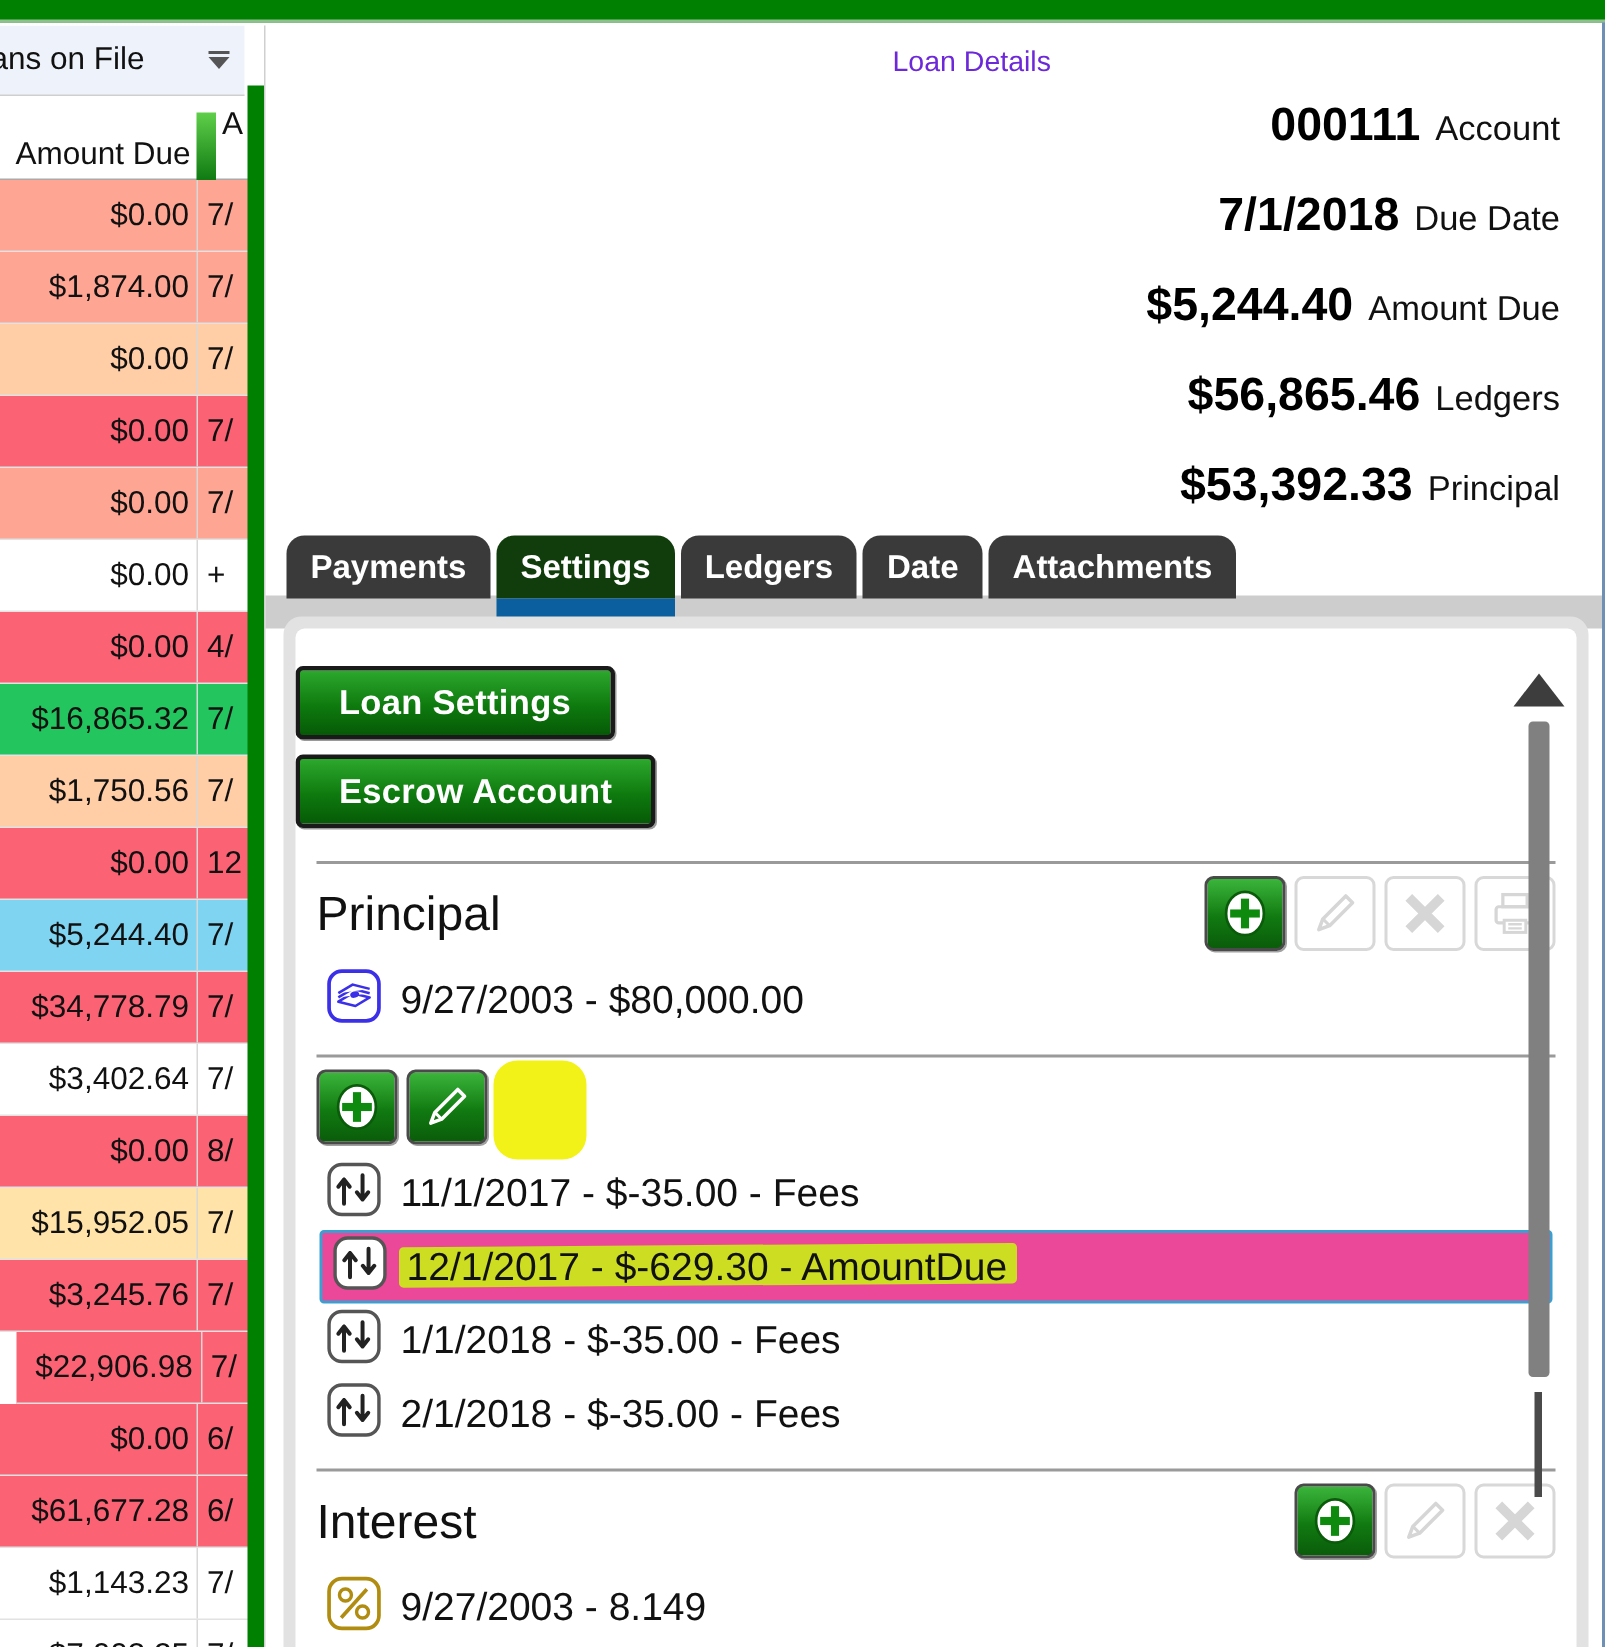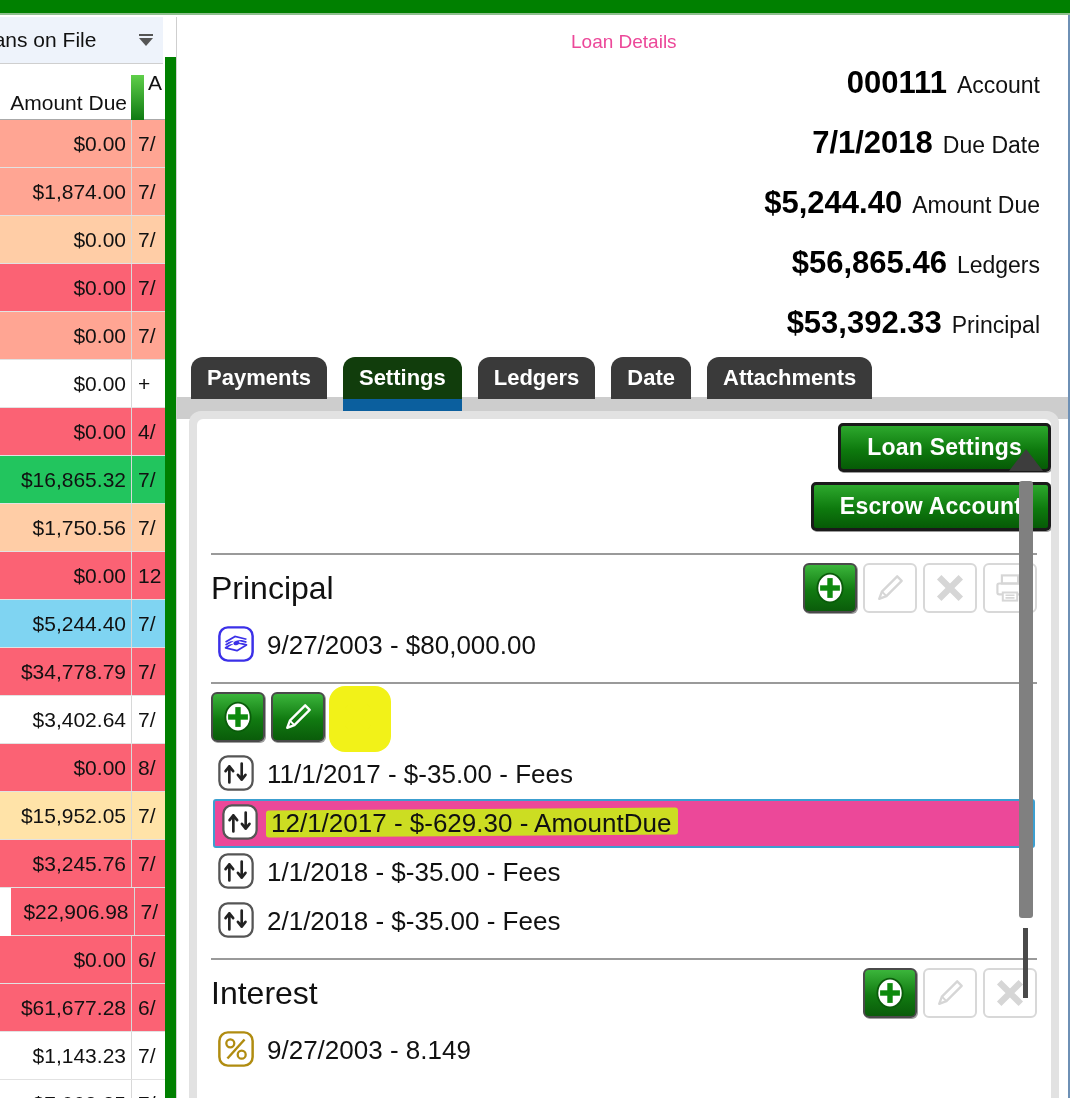--- a/index.html
+++ b/index.html
@@ -75,42 +75,42 @@
     position: absolute; left: 165px; top: 40px; width: 11px; height: 1058px;
     background: #008000;
   }
 
   
   .rightarea {
     position: absolute; left: 176px; top: 17px; width: 894px; height: 1081px;
     background: #ffffff; border-left: 1px solid #cfcfcf;
   }
   .panel-title {
-    position: absolute; left: 394px; top: 14px;
-    font-size: 19px; color: #ec4899;
+    position: absolute; left: 418px; top: 14px;
+    font-size: 19px; color: #6d28d9;
   }
   .summary { position: absolute; right: 30px; top: 48px; width: 700px; }
   .sum-row {
     display: flex; align-items: baseline; justify-content: flex-end;
     height: 60px;
   }
   .sum-val { font-size: 31px; font-weight: bold; color: #000; }
   .sum-lab { font-size: 23px; color: #111; margin-left: 10px; }
 
   
   .tabsrow {
     position: absolute; left: 14px; top: 338px; width: 880px; height: 44px;
     display: flex; align-items: flex-end;
   }
   .tab {
     height: 42px; background: #3a3a3a; color: #ffffff;
     font-size: 22px; font-weight: bold;
     border-radius: 12px 12px 0 0;
     display: flex; align-items: center; justify-content: center;
-    padding: 0 16px; margin-right: 16px; position: relative;
+    padding: 0 16px; margin-right: 4px; position: relative;
   }
   .tab.active { background: #113d0c; }
   .tab.active::after {
     content: ""; position: absolute; left: 0; right: 0; bottom: -18px;
     height: 18px; background: #0b5f9e;
   }
   .tabsbg {
     position: absolute; left: 0; top: 380px; width: 894px; height: 22px;
     background: #cdcdcd;
   }
@@ -119,21 +119,21 @@
   .contentwrap {
     position: absolute; left: 12px; top: 394px; width: 870px; height: 704px;
     background: #e2e2e2; border-radius: 12px 12px 0 0;
     padding: 8px 8px 0 8px;
   }
   .contentpanel {
     width: 100%; height: 100%; background: #ffffff;
     border-radius: 6px 6px 0 0; position: relative; overflow: hidden;
   }
 
-  .btnstack { padding-top: 4px; text-align: right; }
+  .btnstack { padding-top: 25px; text-align: left; }
   .gbtn {
     display: inline-block; color: #ffffff; font-weight: bold; font-size: 23px;
     padding: 8px 26px;
     background: linear-gradient(180deg, #2da82d 0%, #0e7a0e 55%, #065a06 100%);
     border: 3px solid #1a1a1a; border-radius: 5px;
     box-shadow: 1px 1px 0 #9a9a9a;
     margin-bottom: 10px; letter-spacing: .2px;
   }
 
   .hr { height: 2px; background: #9a9a9a; margin: 12px 14px 0 14px; }

